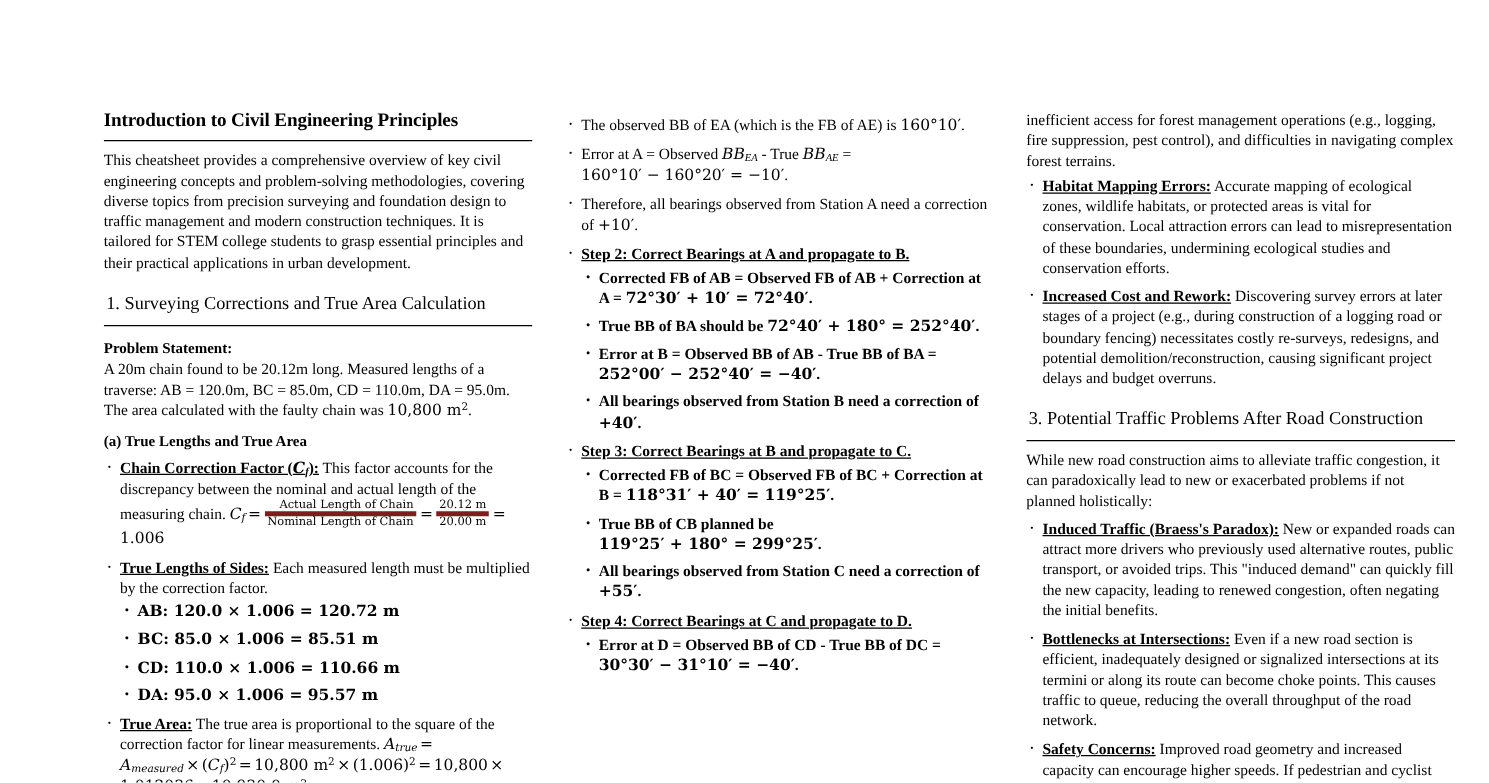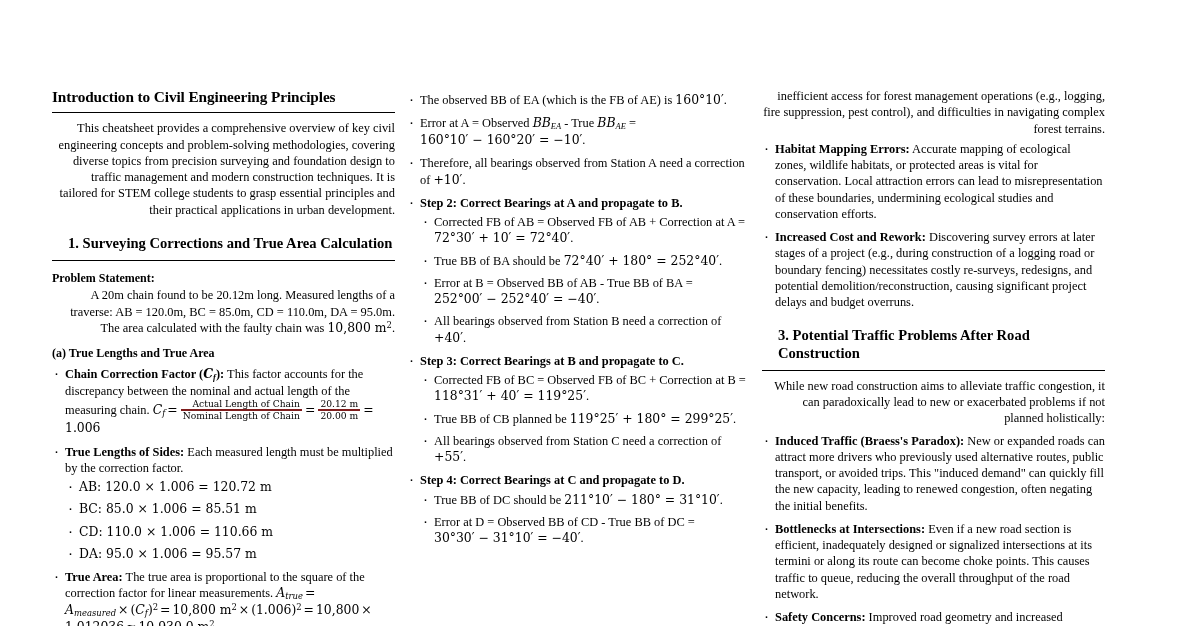--- a/index.html
+++ b/index.html
@@ -18,22 +18,22 @@
   .page {
     position: relative;
     width: 1191px;
     height: 626px;
     padding: 88px 0 0 0;
     box-sizing: border-box;
   }
 
   .columns {
     display: flex;
-    gap: 12px;
-    padding: 0 52px;
+    gap: 26px;
+    padding: 0 83px;
     box-sizing: border-box;
     height: 538px;
     overflow: hidden;
   }
 
   .col {
     width: 343px;
     flex: 0 0 343px;
     overflow: hidden;
     font-size: 12.4px;
@@ -43,38 +43,38 @@
   
   .doc-title {
     font-size: 15.3px;
     font-weight: bold;
     line-height: 1.2;
     margin: 0 0 6px 0;
     letter-spacing: -0.1px;
   }
   .sec-title {
     font-size: 14.6px;
-    font-weight: bold;
+    font-weight: normal;
     line-height: 1.22;
-    margin: 17px 0 7px 16px;
+    margin: 17px 0 7px 2px;
   }
   .rule {
     border: 0;
     border-top: 1.7px solid #000;
     margin: 0 0 7px 0;
     width: 100%;
   }
   .sub-title {
     font-size: 12px;
     font-weight: bold;
     margin: 10px 0 1px 0;
   }
   .para {
     margin: 0 0 6px 0;
-    text-align: right;
+    text-align: left;
   }
   .para.tight { margin-bottom: 2px; }
 
   
   ul.lv1, ul.lv2 {
     list-style: none;
     margin: 0;
     padding: 0;
   }
   ul.lv1 { margin: 4px 0 0 0; }
@@ -91,31 +91,32 @@
     font-size: 15px;
     line-height: 1.25;
   }
   ul.lv2 {
     margin: 3px 0 0 0;
   }
   ul.lv2 > li {
     position: relative;
     padding-left: 14px;
     margin-bottom: 6px;
+    font-weight: bold;
   }
   ul.lv2 > li::before {
     content: "\00B7";
     position: absolute;
     left: 3px;
     top: -1px;
     font-size: 15px;
     line-height: 1.25;
   }
   li.nomark { margin-bottom: 3px; }
-  .term { font-weight: bold; }
+  .term { font-weight: bold; text-decoration: underline; }
 
   
   .m {
     font-family: "DejaVu Serif", "Liberation Serif", serif;
     white-space: nowrap;
   }
   .mi {
     font-style: italic;
     font-family: "DejaVu Serif", "Liberation Serif", serif;
   }
@@ -139,21 +140,21 @@
     display: inline-block;
     vertical-align: -0.52em;
     text-align: center;
     font-size: 0.74em;
     line-height: 1.06;
     margin: 0 0.12em;
   }
   .frac > .num { display: block; padding: 0 2px; text-align: right; }
   .frac > .den {
     display: block;
-    border-top: 2px solid #7f1d1d;
+    border-top: 4px solid #7f1d1d;
     padding: 0 2px;
   }
 </style>
 </head>
 <body>
 
 <div class="page">
   <div class="columns">
 
     <div class="col">
@@ -204,21 +205,20 @@
               <li><span>True BB of BA should be </span><span class="m">72°40′ + 180° = 252°40′</span><span>.</span></li>
               <li><span>Error at B = Observed BB of AB - True BB of BA = </span><span class="m">252°00′ − 252°40′ = −40′</span><span>.</span></li>
               <li><span>All bearings observed from Station B need a correction of </span><span class="m">+40′</span><span>.</span></li>
             </ul></li>
           <li><span class="term">Step 3: Correct Bearings at B and propagate to C.</span><ul class="lv2">
               <li><span>Corrected FB of BC = Observed FB of BC + Correction at B = </span><span class="m">118°31′ + 40′ = 119°25′</span><span>.</span></li>
               <li><span>True BB of CB planned be </span><span class="m">119°25′ + 180° = 299°25′</span><span>.</span></li>
               <li><span>All bearings observed from Station C need a correction of </span><span class="m">+55′</span><span>.</span></li>
             </ul></li>
           <li><span class="term">Step 4: Correct Bearings at C and propagate to D.</span><ul class="lv2">
-              <li><span>True BB of DC should be </span><span class="m">211°10′ − 180° = 31°10′</span><span>.</span></li>
               <li><span>Error at D = Observed BB of CD - True BB of DC = </span><span class="m">30°30′ − 31°10′ = −40′</span><span>.</span></li>
             </ul></li>
         </ul>
     </div>
 
     <div class="col">
 
       <p class="para tight">inefficient access for forest management operations (e.g., logging, fire suppression, pest control), and difficulties in navigating complex forest terrains.</p>
 
       <ul class="lv1" id="col3-top-list">

